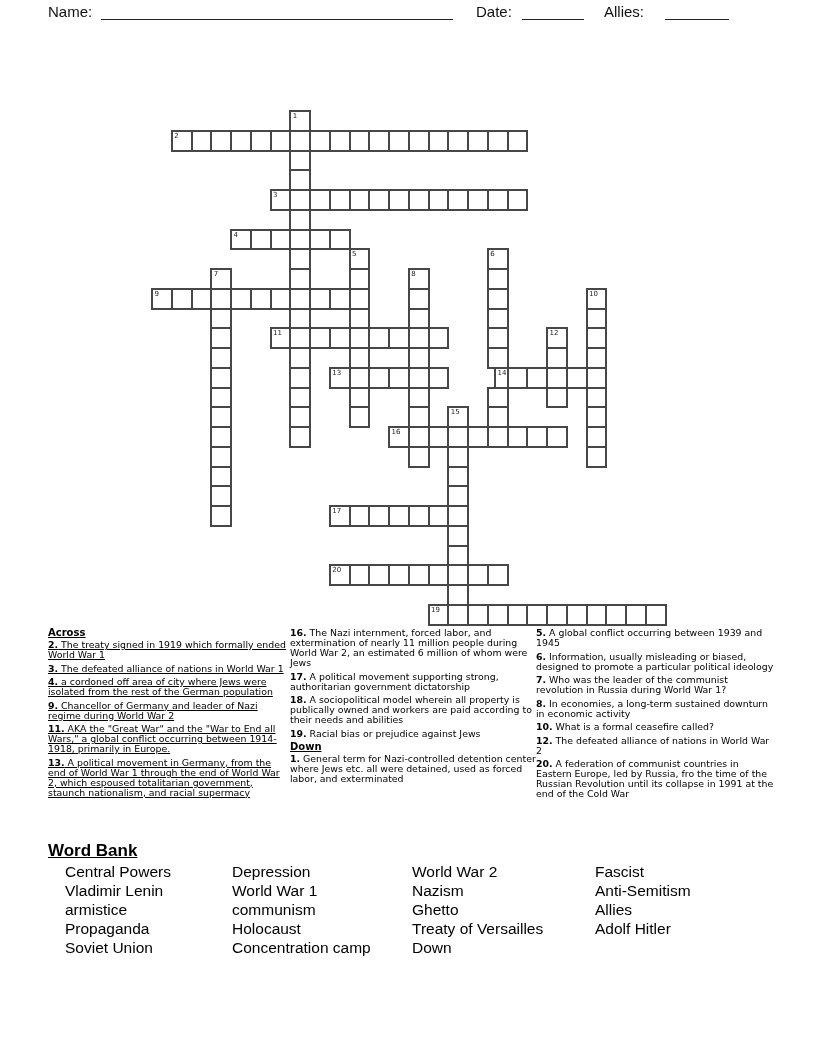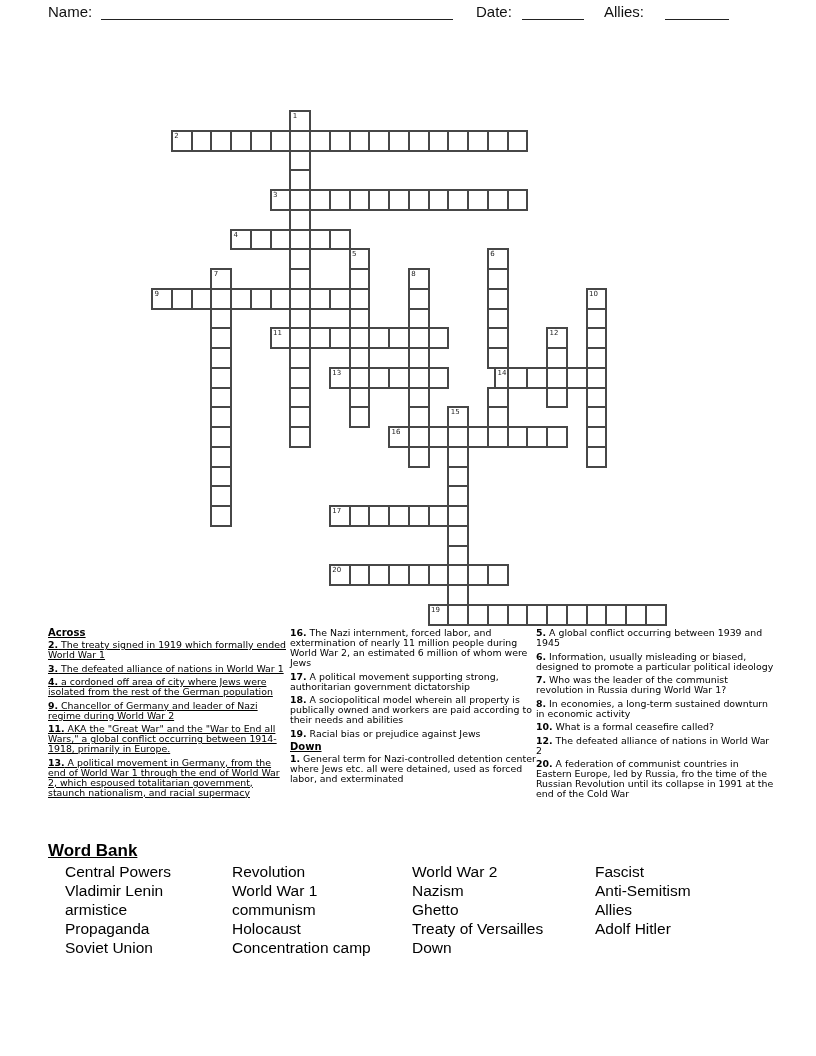--- a/index.html
+++ b/index.html
@@ -315,21 +315,21 @@
   <h2 id="wordbank-heading">Word Bank</h2>
   <div id="wordbank">
       <div class="wb-col wb-col-0">
         <div class="wb-word">Central Powers</div>
         <div class="wb-word">Vladimir Lenin</div>
         <div class="wb-word">armistice</div>
         <div class="wb-word">Propaganda</div>
         <div class="wb-word">Soviet Union</div>
       </div>
       <div class="wb-col wb-col-1">
-        <div class="wb-word">Revolution</div>
+        <div class="wb-word">Depression</div>
         <div class="wb-word">World War 1</div>
         <div class="wb-word">communism</div>
         <div class="wb-word">Holocaust</div>
         <div class="wb-word">Concentration camp</div>
       </div>
       <div class="wb-col wb-col-2">
         <div class="wb-word">World War 2</div>
         <div class="wb-word">Nazism</div>
         <div class="wb-word">Ghetto</div>
         <div class="wb-word">Treaty of Versailles</div>

